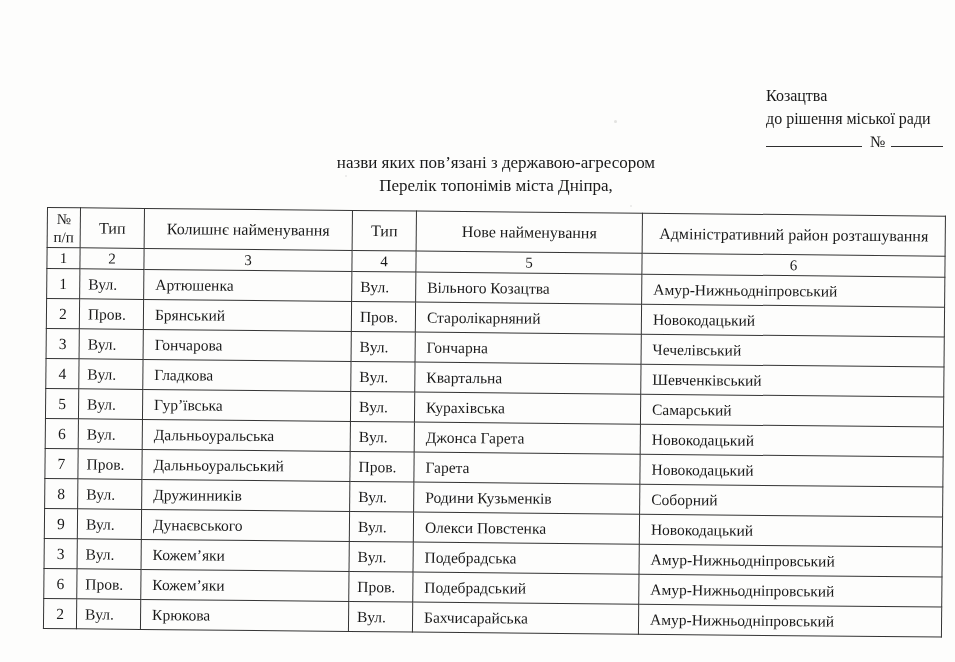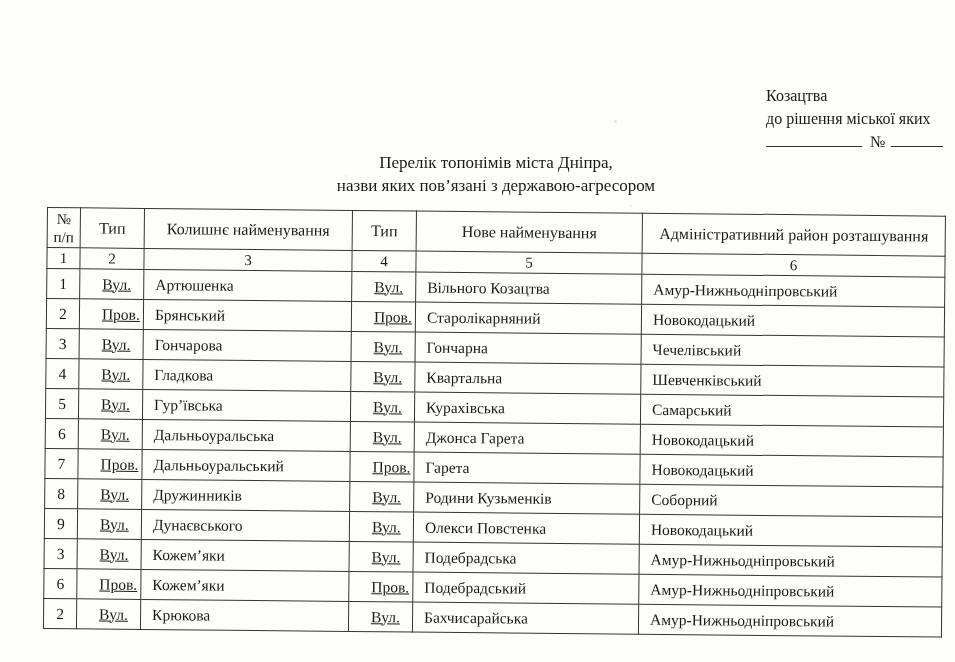--- a/index.html
+++ b/index.html
@@ -67,37 +67,37 @@
     vertical-align: middle;
     font-size: 15px;
   }
   tr.data-row td {
     height: 30px;
     vertical-align: middle;
     font-size: 15.5px;
     padding: 2px 4px;
   }
   tr.data-row td.c0 { text-align: center; padding: 2px 0; }
-  tr.data-row td.c1, tr.data-row td.c3 { padding-left: 22px; text-decoration: underline; }
+  tr.data-row td.c1, tr.data-row td.c3 { padding-left: 8px; }
   tr.data-row td.c2, tr.data-row td.c4, tr.data-row td.c5 { padding-left: 11px; }
   
   .speck { position: absolute; background: #c9c9c6; border-radius: 50%; }
 </style>
 </head>
 <body>
 
 <div class="annex">
   <div>Козацтва</div>
-  <div>до рішення міської яких</div>
+  <div>до рішення міської ради</div>
   <div><span class="blank b1"></span><span>№</span><span class="blank b2"></span></div>
 </div>
 
 <div class="doc-title">
+  <div>назви яких пов’язані з державою-агресором</div>
   <div>Перелік топонімів міста Дніпра,</div>
-  <div>назви яких пов’язані з державою-агресором</div>
 </div>
 
 <div class="table-wrap">
   <table class="toponyms">
     <colgroup>
       <col style="width:33px">
         <col style="width:64px">
         <col style="width:208px">
       <col style="width:64px">
         <col style="width:226px">

